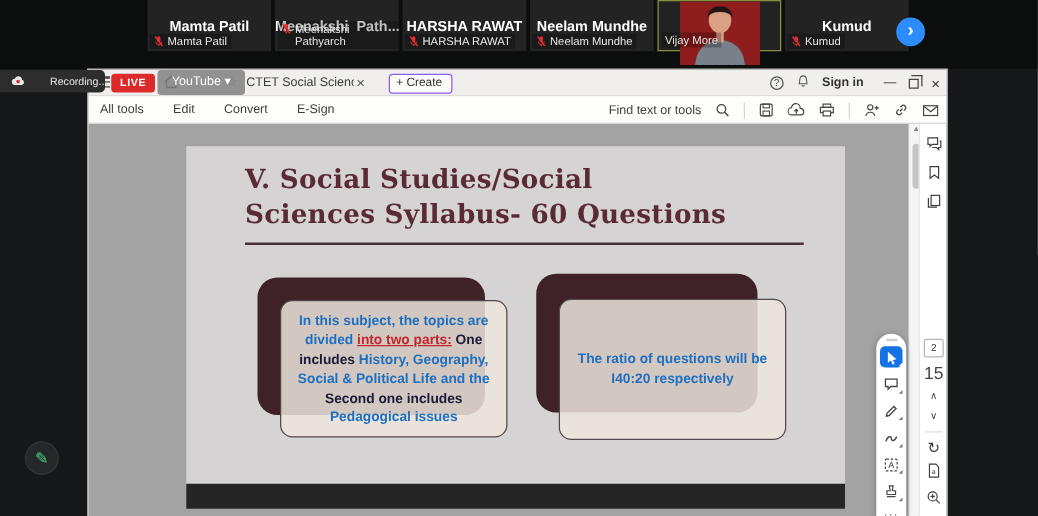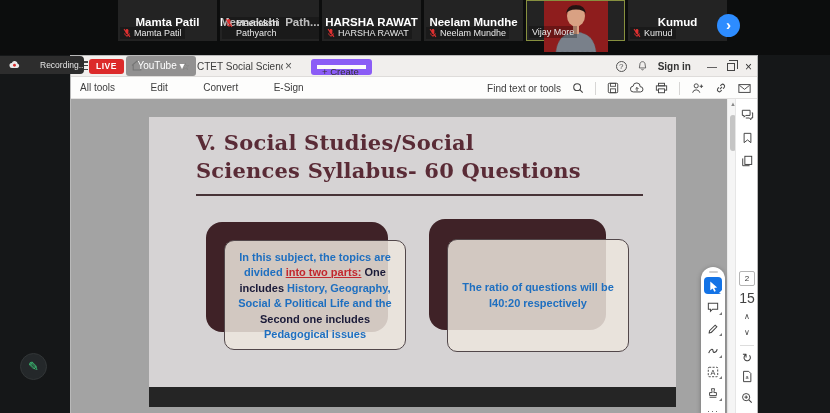--- a/index.html
+++ b/index.html
@@ -31,40 +31,40 @@
             border:1px solid #b9b9b9; border-bottom:none; }
   #title-bar { position:relative; height:21px; background:#f1efed; border-bottom:1px solid #dedcda; }
   #hamburger { position:absolute; left:5px; top:5px; width:12px; height:10px; cursor:pointer; }
   #hamburger i { display:block; height:1.6px; background:#444; margin-bottom:2.2px; }
   .tb-icon { color:#555; font-size:11px; line-height:20px; }
   #home-icon { position:absolute; left:60px; top:0; }
   #star-icon { position:absolute; left:110px; top:0; color:#666; }
   #tab-title { position:absolute; left:126px; top:0; line-height:21px; font-size:10px; color:#3b3b3b;
                width:86px; overflow:hidden; white-space:nowrap; }
   #tab-close { position:absolute; left:214px; top:0; line-height:20px; font-size:12px; color:#555; cursor:pointer; }
-  #create-btn { position:absolute; left:240px; top:2.5px; height:16px; border:6px solid #8b5cf6;
+  #create-btn { position:absolute; left:240px; top:2.5px; height:16px; border:1px solid #8b5cf6;
                 border-radius:3px; background:#fcfbfa; font-size:9.5px; color:#333; padding:0 7px 0 5px;
                 line-height:14px; cursor:pointer; }
   #live-badge { position:absolute; left:18px; top:2.5px; width:35px; height:15px; background:#dc2a2a;
                 border-radius:3px; color:#fff; font-size:8.5px; font-weight:bold; text-align:center;
                 line-height:15px; letter-spacing:.5px; z-index:6; }
   #yt-pill { position:absolute; left:55px; top:0; width:70px; height:20px; background:rgba(125,125,125,.82);
              border-radius:3px; color:#fff; font-size:10px; text-align:center; line-height:20px; z-index:6; }
   .tbr { position:absolute; right:5px; top:0; height:21px; display:flex; align-items:center; gap:10px; }
   #help-icon { width:11px; height:11px; border:1px solid #555; border-radius:50%; color:#555;
                font-size:8px; text-align:center; line-height:10px; }
   #signin { font-size:10px; font-weight:bold; color:#333; cursor:pointer; }
   #min-btn { color:#333; font-size:10px; margin-left:6px; cursor:pointer; }
   #restore-btn { width:8px; height:8px; border:1px solid #444; position:relative; cursor:pointer; }
   #restore-btn::before { content:""; position:absolute; left:1.5px; top:-3.5px; width:8px; height:8px;
                          border:1px solid #444; border-left:none; border-bottom:none; }
   #close-btn { color:#333; font-size:12px; cursor:pointer; }
 
   #toolbar { position:relative; height:22px; background:#fdfdfc; border-bottom:1px solid #e3e2e1; }
-  .menu-item { display:inline-block; font-size:10px; color:#3d3d3d; line-height:21px; margin-left:31px; cursor:pointer; }
+  .menu-item { display:inline-block; font-size:10px; color:#3d3d3d; line-height:21px; margin-left:19px; cursor:pointer; }
   .menu-item:first-child { margin-left:9px; }
   .tlr { position:absolute; right:6px; top:0; height:22px; display:flex; align-items:center; gap:11px; }
   #find-label { font-size:10px; color:#3d3d3d; cursor:pointer; }
   .vsep { width:1px; height:13px; background:#d7d6d5; }
   .icon16 svg { display:block; }
 
   
   #doc-area { position:relative; height:314px; background:#a3a3a3; overflow:hidden;padding-left:16px; }
   #pdf-page { position:absolute; left:78px; top:18px; width:527px; height:290px; background:#d6d3d4; }
   #slide-title { position:absolute; left:47px; top:12px; font-family:"DejaVu Serif", serif;

